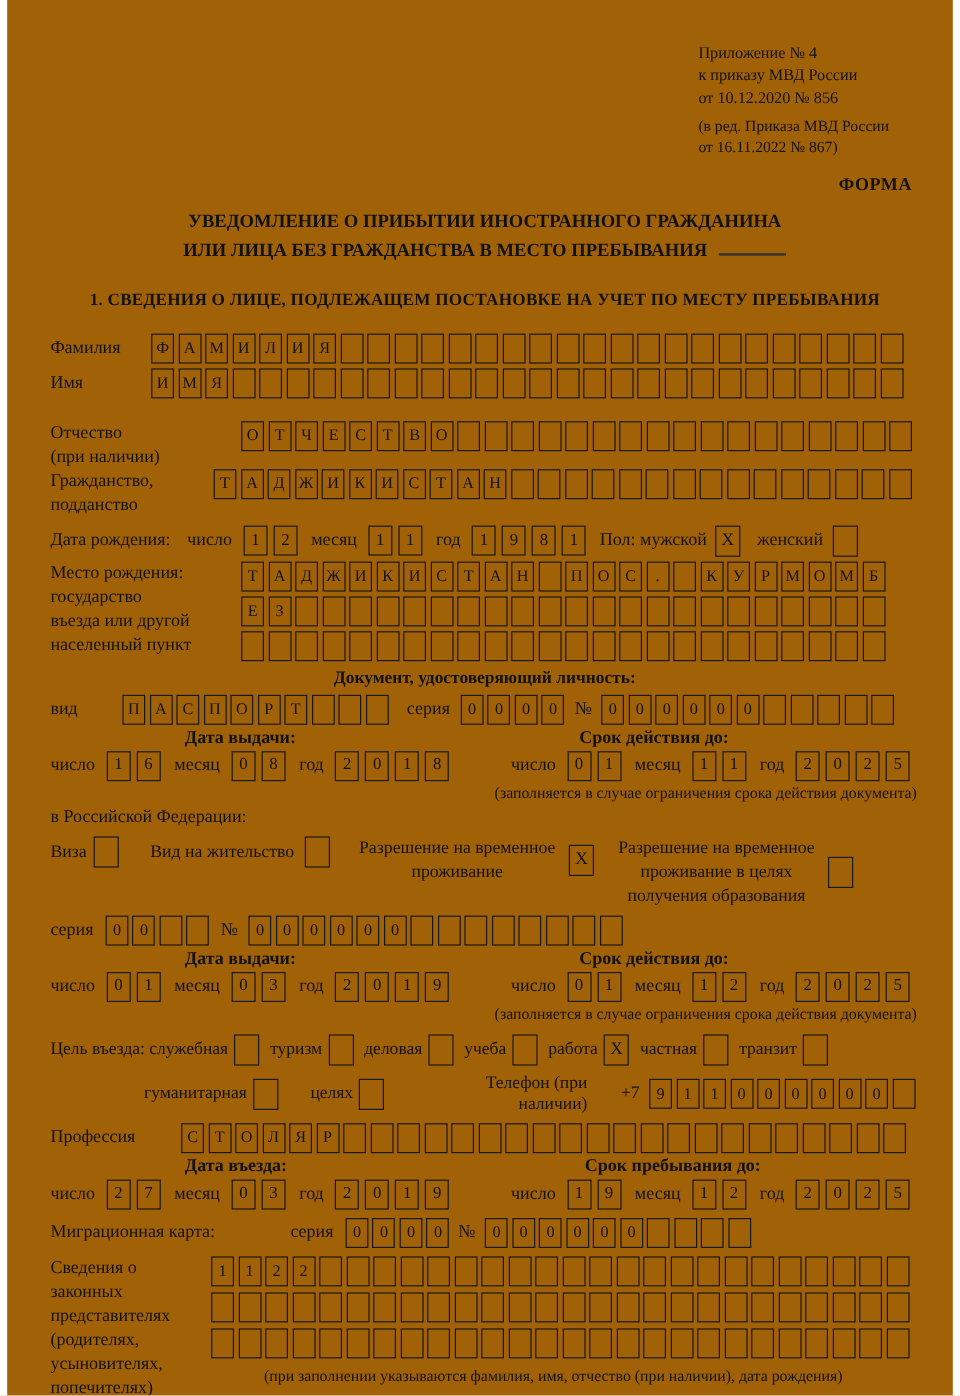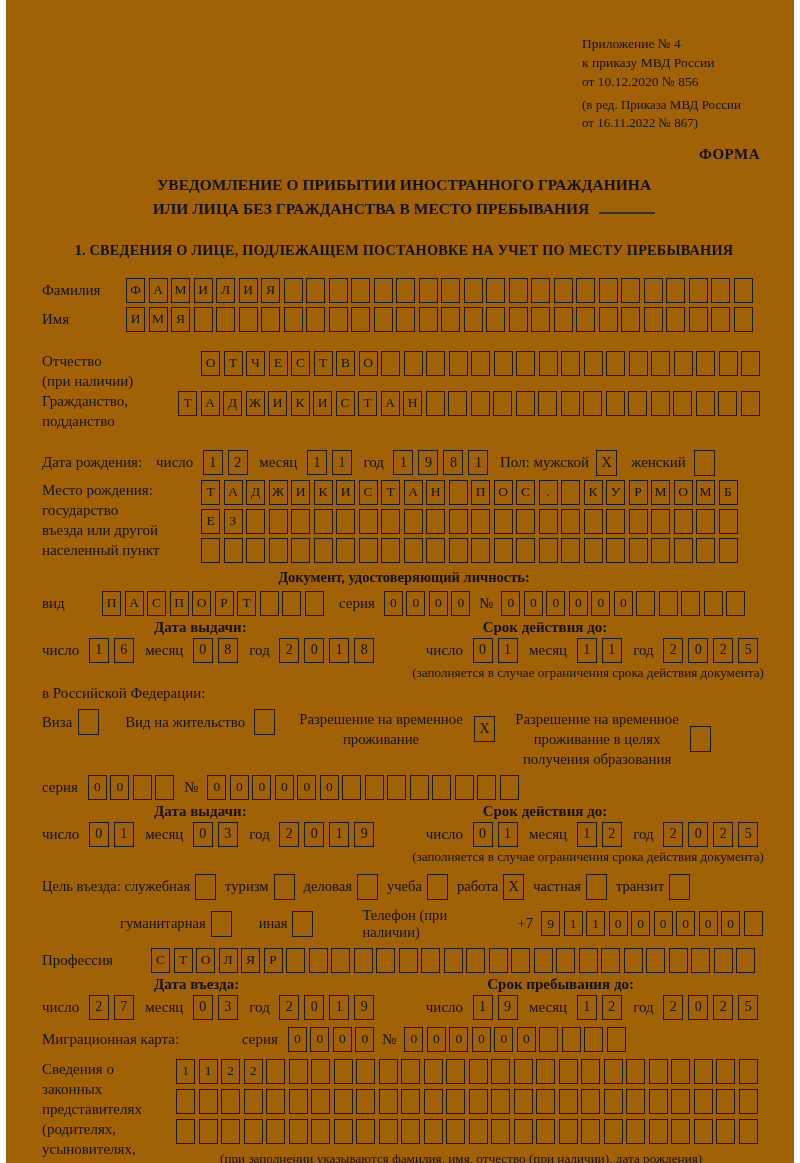--- a/index.html
+++ b/index.html
@@ -47,32 +47,32 @@
   .note-right{font-size:13.2px;text-align:right;padding-right:2px;margin-top:2px;}
   .dg{display:flex;align-items:center;}
   .dg .lbl{margin-right:7px;}
   .dg .dcells{margin-right:9px;}
 
   
   .r-surname{margin-top:19px;}
   .r-name{margin-top:4px;}
   .r-patr{margin-top:19px;}
   .r-cit{margin-top:0px;}
-  .r-birth{margin-top:19px;}
+  .r-birth{margin-top:7px;}
   .r-place{margin-top:4px;}
   .r-place .cellrow{margin-bottom:4px;}
   .h-docid{margin-top:2px;}
   .r-kind{margin-top:5px;}
   .headings-row{display:flex;font-size:15px;margin-top:3px;}
   .r-date{margin-top:2px;}
   .r-para{font-size:15px;margin-top:7px;}
   .r-options{margin-top:7px;}
   .r-series2{margin-top:6px;}
   .r-purpose{margin-top:9px;font-size:14.6px;}
-  .r-purpose2{margin-top:7px;font-size:14.6px;}
+  .r-purpose2{margin-top:7px;font-size:14.6px;text-align:right;}
   .r-prof{margin-top:7px;}
   .r-migr{margin-top:7px;}
   .r-repr{margin-top:7px;}
   .opt{display:flex;align-items:center;flex:none;}
   .opt .cb{margin-left:9px;}
   .opt-txt{font-size:14.8px;line-height:20px;}
   .opt-txt.c{text-align:center;width:168px;}
   .purpose-item{display:flex;align-items:center;flex:none;margin-right:9px;}
   .purpose-item .cb{margin-left:5px;}
   .repr-note{font-size:13.2px;margin-top:7px;margin-left:44px;}
@@ -567,21 +567,21 @@
       <span class="cb"></span>
     </span>
   </div>
 
   <div class="row r-purpose2">
     <span class="purpose-item" style="margin-left:78px">
       <span>гуманитарная</span>
       <span class="cb"></span>
     </span>
     <span class="purpose-item" style="margin-left:18px">
-      <span>иная</span>
+      <span>целях</span>
       <span class="cb"></span>
     </span>
     <span style="margin-left:40px">Телефон (при наличии)</span>
     <span style="margin:0 8px 0 28px">+7</span>
     <span class="cells">
         <span class="cell">9</span>
         <span class="cell">1</span>
         <span class="cell">1</span>
         <span class="cell">0</span>
         <span class="cell">0</span>

